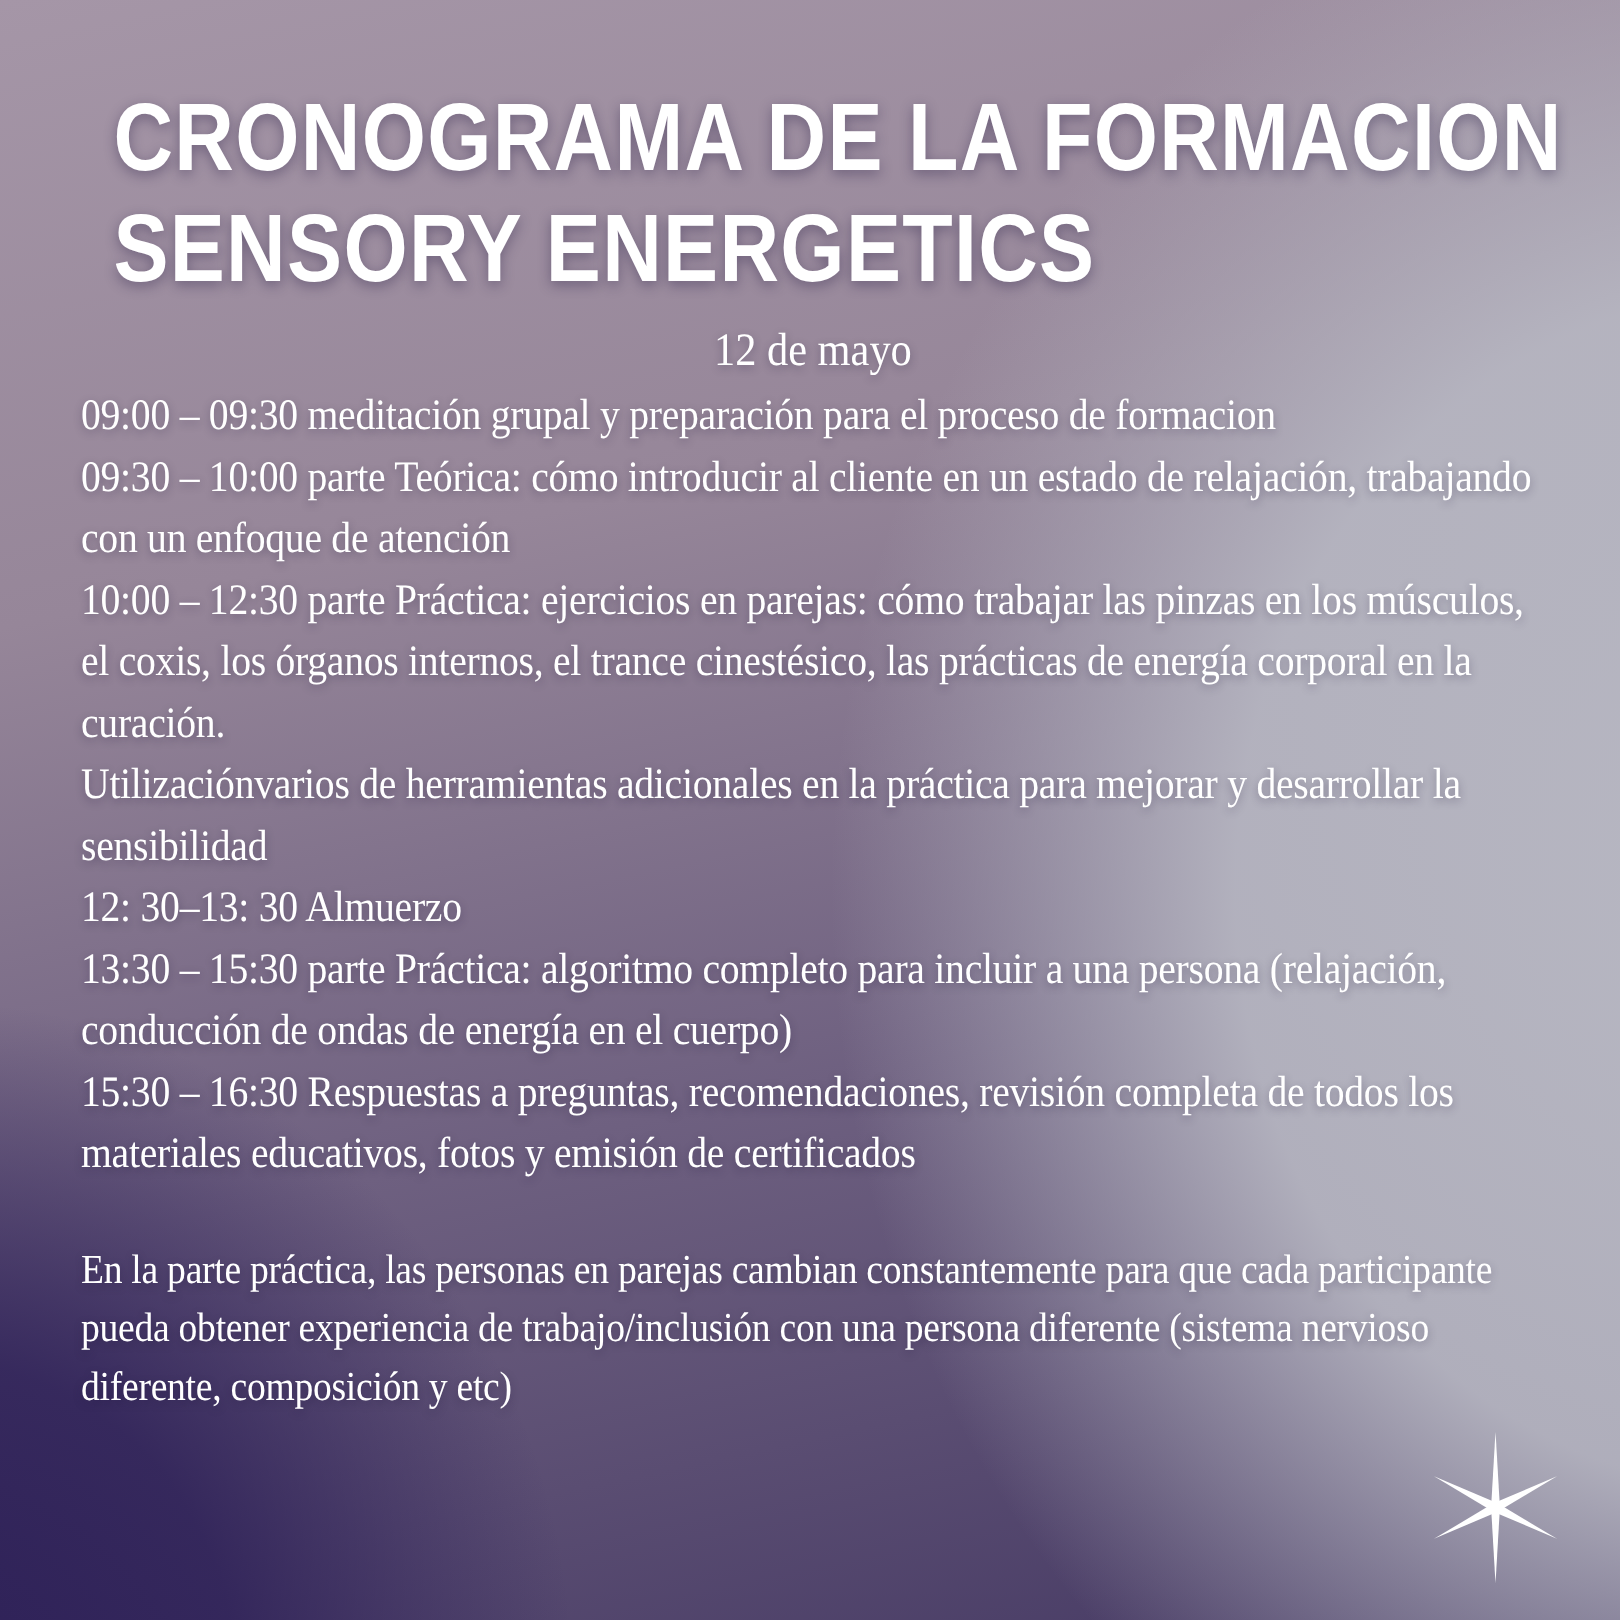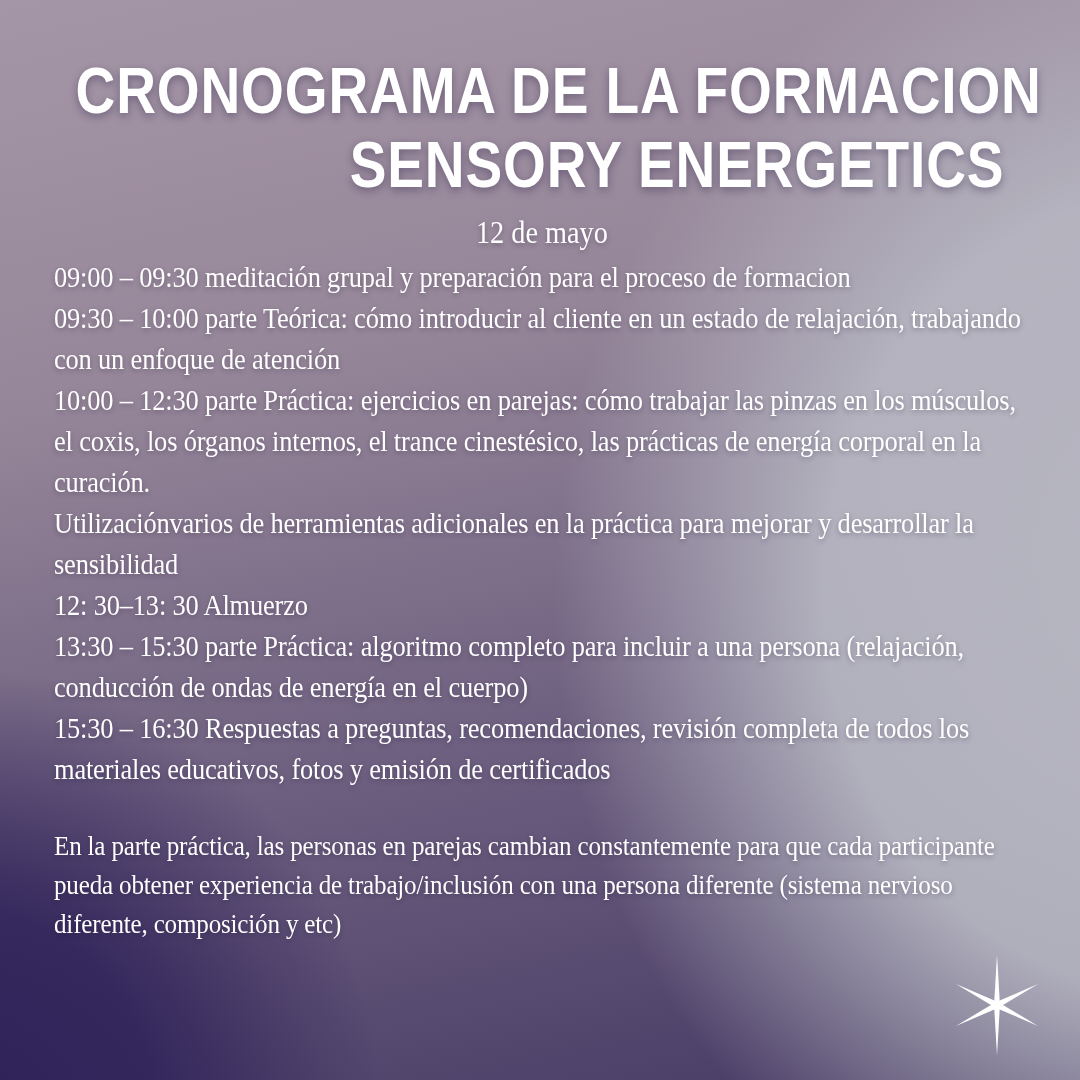--- a/index.html
+++ b/index.html
@@ -19,21 +19,21 @@
       radial-gradient(ellipse 58% 62% at -4% 104%, #2e2158 0%, rgba(46,33,88,0.85) 32%, rgba(46,33,88,0) 68%),
       radial-gradient(ellipse 78% 88% at 109% 55%, #b7b7c2 0%, rgba(183,183,194,0.92) 42%, rgba(183,183,194,0) 74%),
       linear-gradient(168deg, #a596a7 0%, #968699 32%, #6e6080 64%, #463a64 100%);
   }
 
   .title {
     position: absolute;
     top: 54px;
     left: 0;
     width: 1080px;
-    text-align: right;
+    text-align: left;
     font-family: "Liberation Sans", sans-serif;
     font-weight: bold;
     margin: 0;
   }
   .title-line {
     display: block;
     font-size: 64px;
     line-height: 74px;
     letter-spacing: 1px;
     white-space: nowrap;

